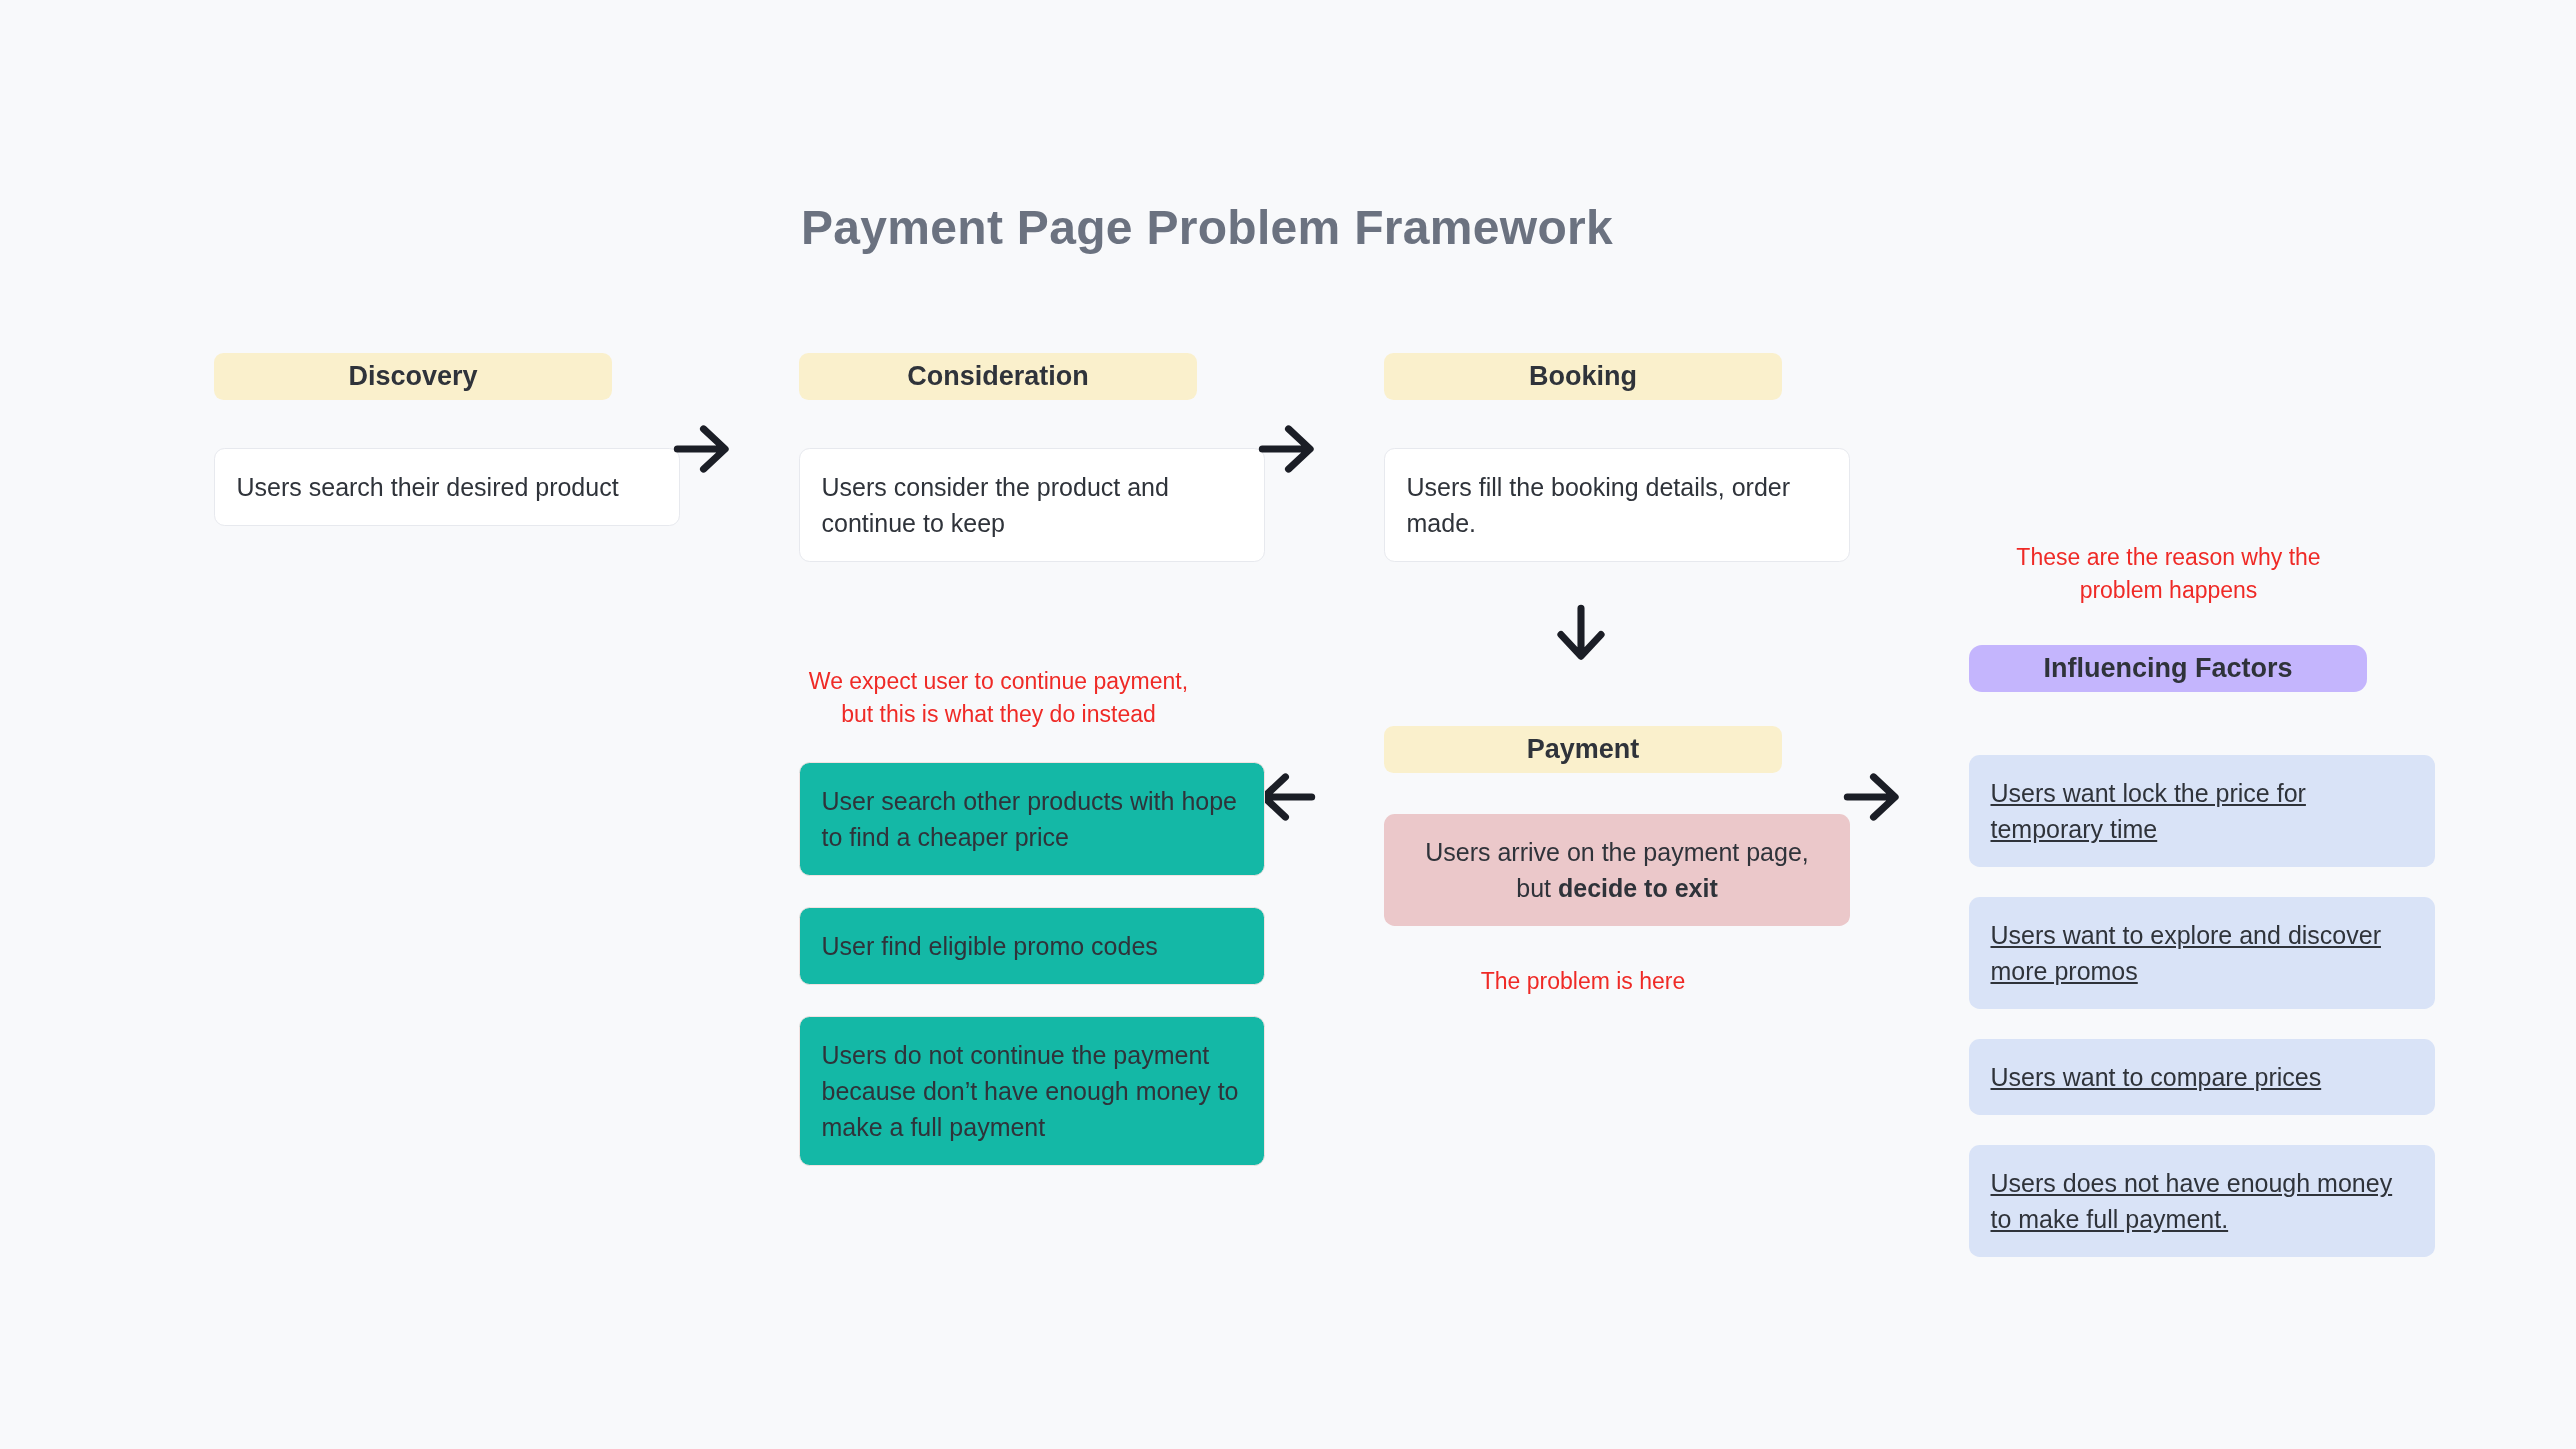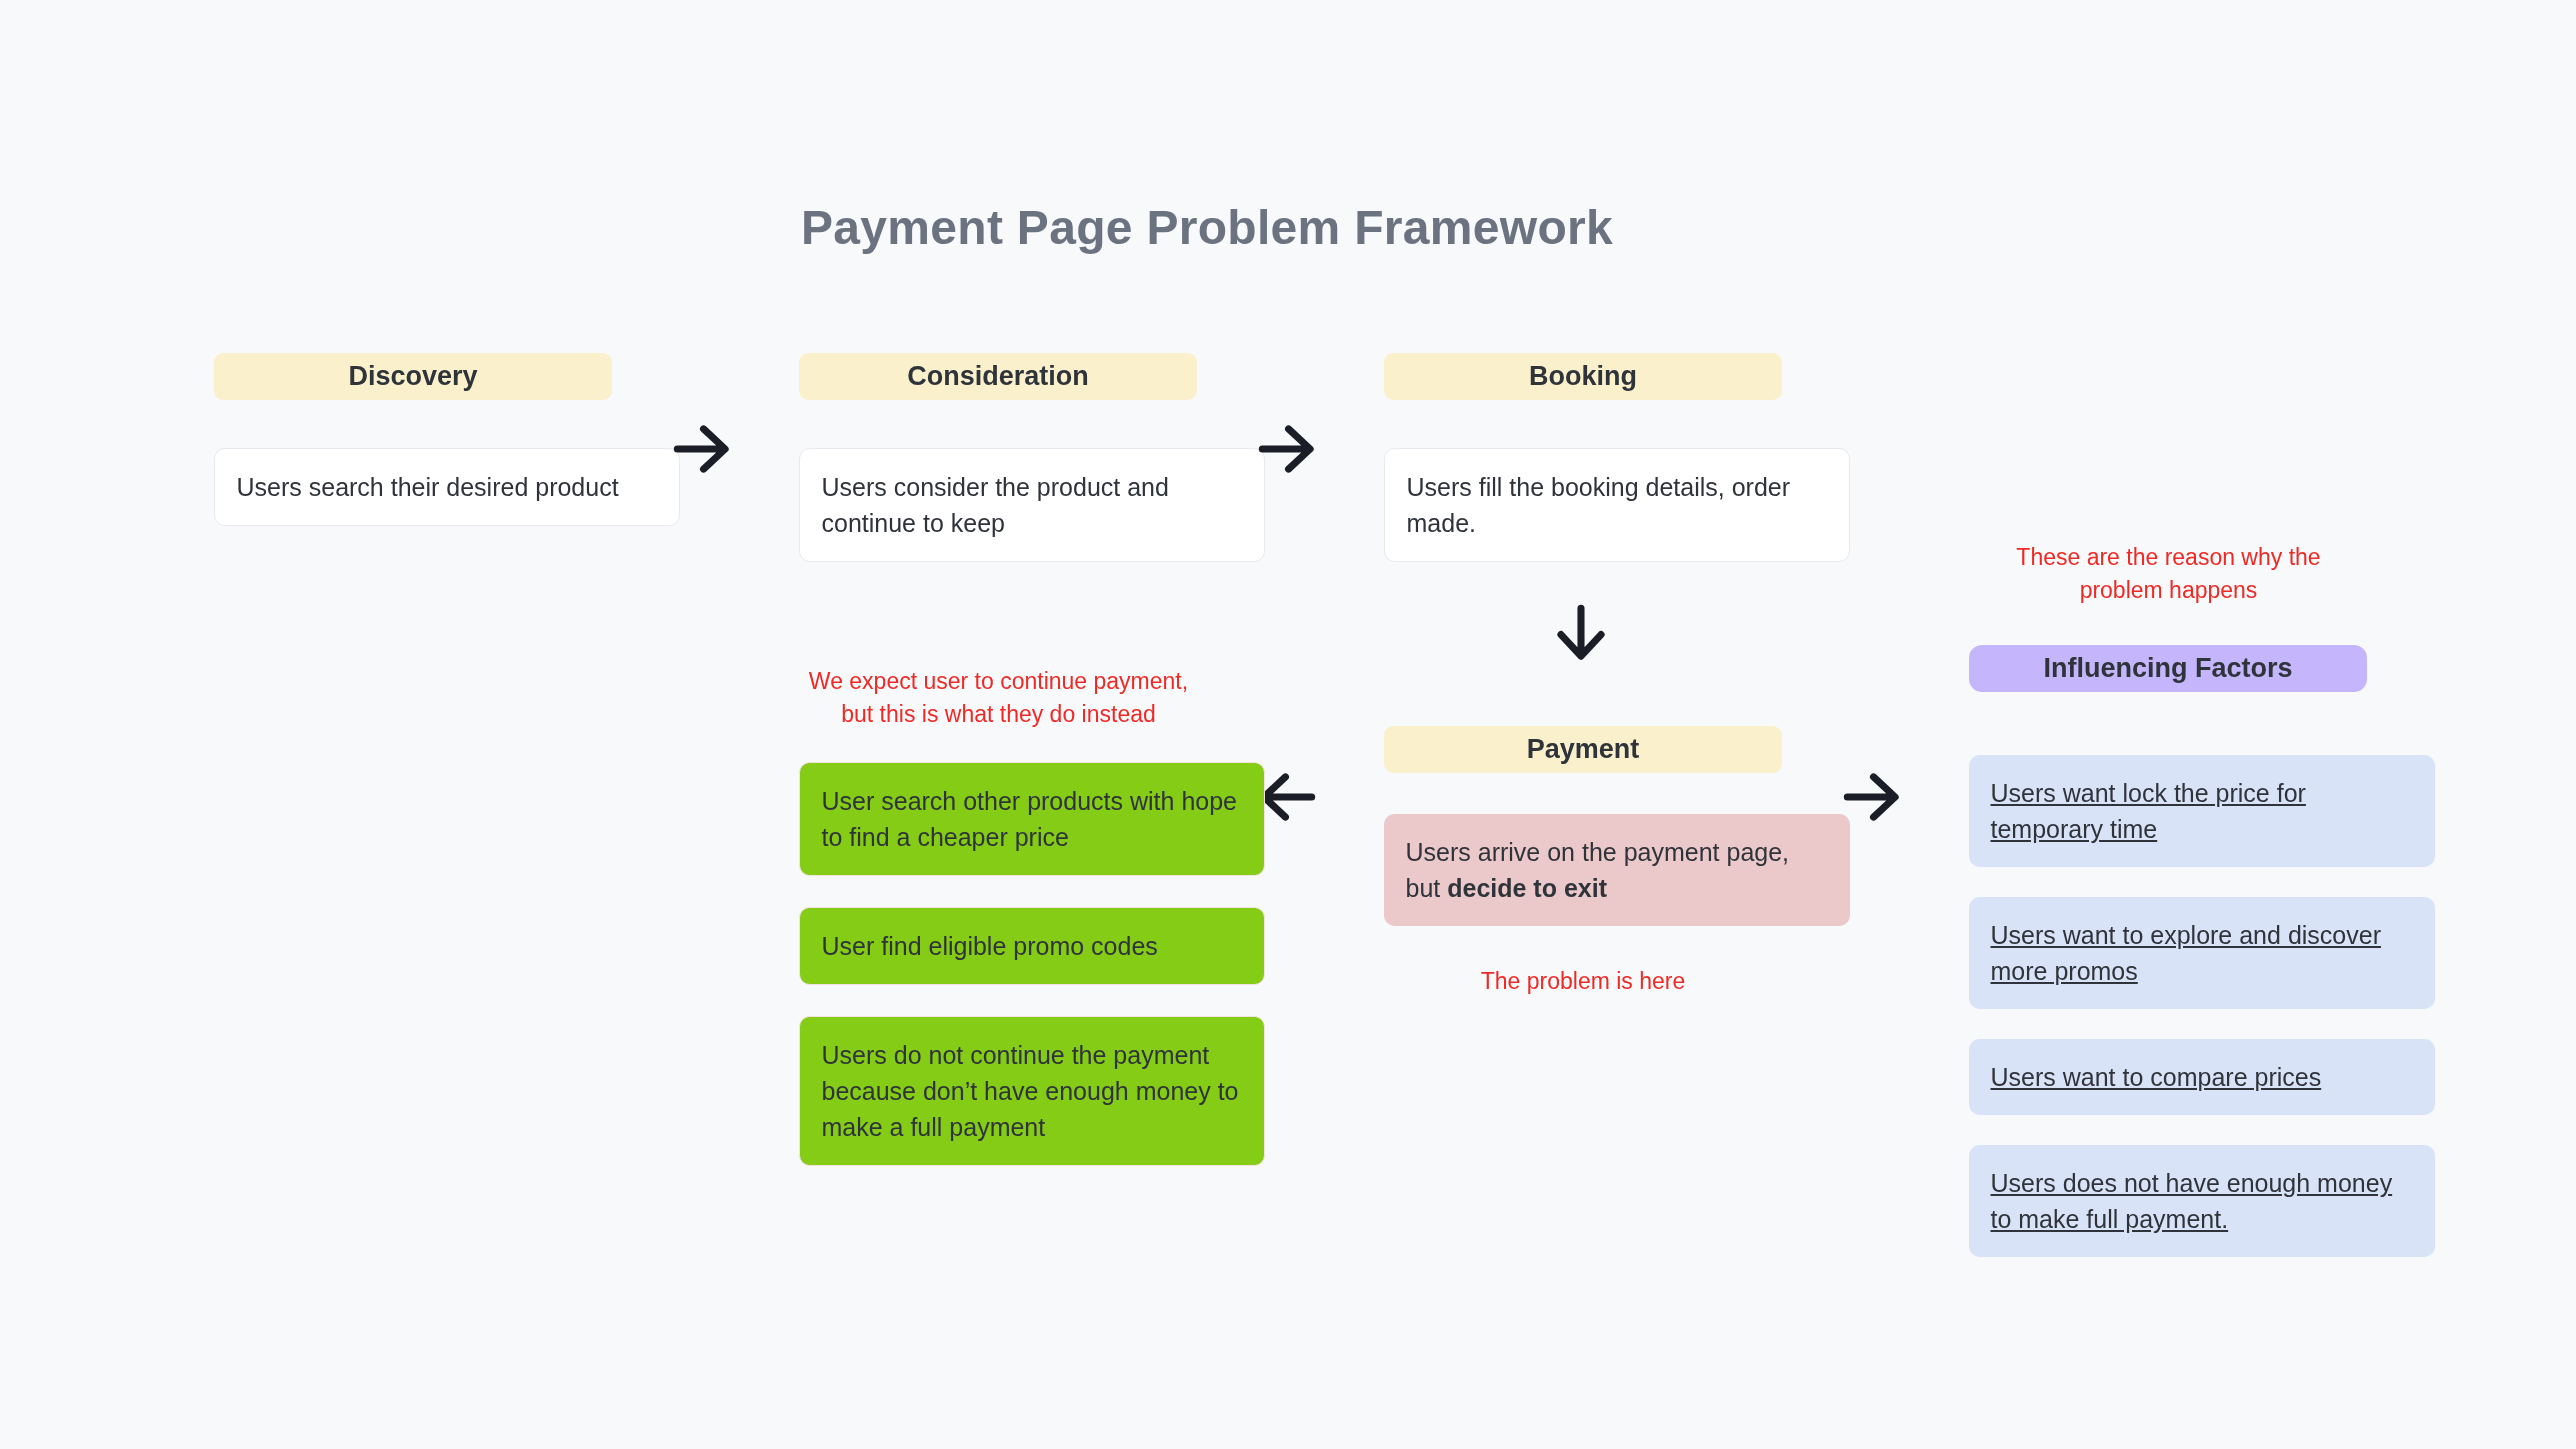--- a/index.html
+++ b/index.html
@@ -31,21 +31,21 @@
     width:466px; border-radius:10.7px; padding:20px 21.5px;
     font-size:25px; line-height:1.44; color:#2f333a;
     background:#ffffff; border:1.3px solid #e7e9ee;
   }
   .abs { position:absolute; }
   .card-problem { background:#ebc8ca; border:none; }
   .card-problem .em { font-weight:700; }
 
   .stack { position:absolute; display:flex; flex-direction:column; }
   .stack-deviation { gap:31px; }
-  .stack-deviation .card { background:#84cc16; border:1.3px solid #f2e2e1; }
+  .stack-deviation .card { background:#14b8a6; border:1.3px solid #f2e2e1; }
   .stack-factors { gap:30px;text-decoration:underline; }
   .stack-factors .card { background:#d9e3f7; border:none; }
 
   .note {
     position:absolute; text-align:center;
     font-size:23px; line-height:1.42; color:#ef2a26;
     white-space:pre-line;
   }
 
   .arrow {
@@ -85,21 +85,21 @@
       </svg>
   </div>
 
   <div class="arrow arrow-down" style="left:1544px; top:596px;">
     <svg viewBox="0 0 48 48">
         <path d="M8 24 H38 M25 11 L39 24 L25 37"></path>
       </svg>
   </div>
 
   <div class="hdr hdr-yellow" style="left:1384px; top:726px;">Payment</div>
-  <div class="card card-problem abs" style="left:1384px; top:814px;"><span>Users arrive on the payment page, but </span><span class="em">decide to exit</span></div>
+  <div class="card card-problem abs" style="left:1384px; top:814px;text-align:center;"><span>Users arrive on the payment page, but </span><span class="em">decide to exit</span></div>
   <div class="note" style="left:1384px; top:965px; width:398px;">The problem is here</div>
 
   <div class="arrow arrow-left" style="left:1250px; top:760px;">
     <svg viewBox="0 0 48 48">
         <path d="M8 24 H38 M25 11 L39 24 L25 37"></path>
       </svg>
   </div>
 
   <div class="note" style="left:777px; top:665px; width:443px;">We expect user to continue payment,
 but this is what they do instead</div>

